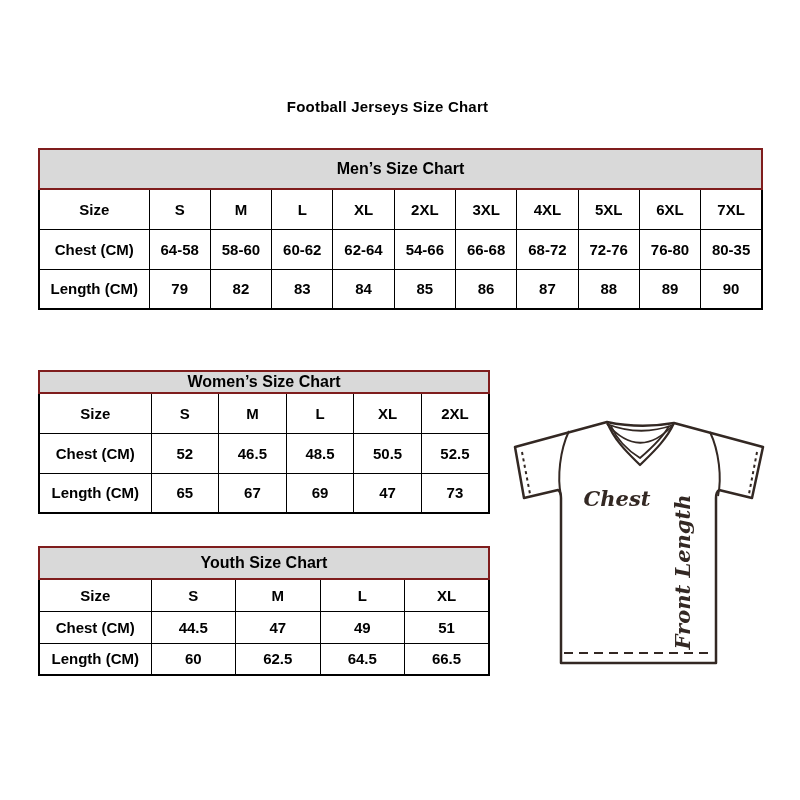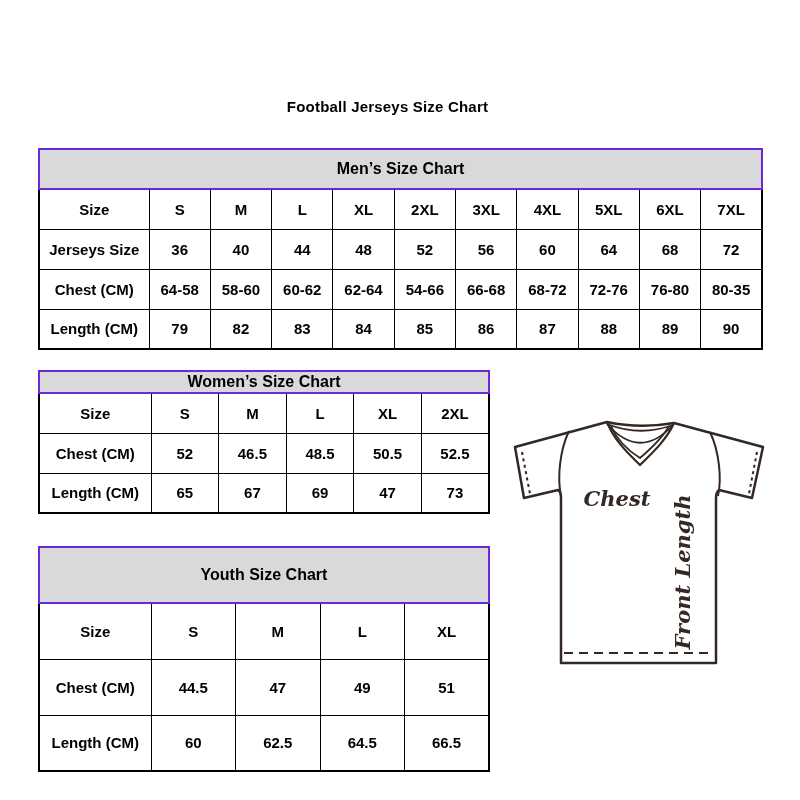--- a/index.html
+++ b/index.html
@@ -31,29 +31,29 @@
     vertical-align: middle;
     font-weight: bold;
     font-size: 15px;
     padding: 0;
     overflow: hidden;
     white-space: nowrap;
   }
   table.size-table th.chart-title {
     background: #d9d9d9;
     font-size: 16px;
-    border: 2px solid #6d28d9;
+    border: 2px solid #7f1d1d;
   }
   #men-table   { left: 38px; top: 148px; width: 725px; }
   #women-table { left: 38px; top: 370px; width: 452px; }
   #youth-table { left: 38px; top: 546px; width: 452px; }
   #men-table tr   { height: 40px; }
   #women-table tr { height: 40px; }
   #women-table tr.header-row { height: 22px; }
-  #youth-table tr { height: 56px; }
+  #youth-table tr { height: 32px; }
   .jersey-wrap {
     position: absolute;
     left: 495px; top: 395px;
     width: 300px; height: 300px;
   }
   .diagram-label {
     font-family: "DejaVu Serif", serif;
     font-style: italic;
     font-weight: bold;
     font-size: 21px;
@@ -90,33 +90,20 @@
     <td>L</td>
     <td>XL</td>
     <td>2XL</td>
     <td>3XL</td>
     <td>4XL</td>
     <td>5XL</td>
     <td>6XL</td>
     <td>7XL</td>
   </tr>
   <tr>
-    <td>Jerseys Size</td>
-    <td>36</td>
-    <td>40</td>
-    <td>44</td>
-    <td>48</td>
-    <td>52</td>
-    <td>56</td>
-    <td>60</td>
-    <td>64</td>
-    <td>68</td>
-    <td>72</td>
-  </tr>
-  <tr>
     <td>Chest (CM)</td>
     <td>64-58</td>
     <td>58-60</td>
     <td>60-62</td>
     <td>62-64</td>
     <td>54-66</td>
     <td>66-68</td>
     <td>68-72</td>
     <td>72-76</td>
     <td>76-80</td>

